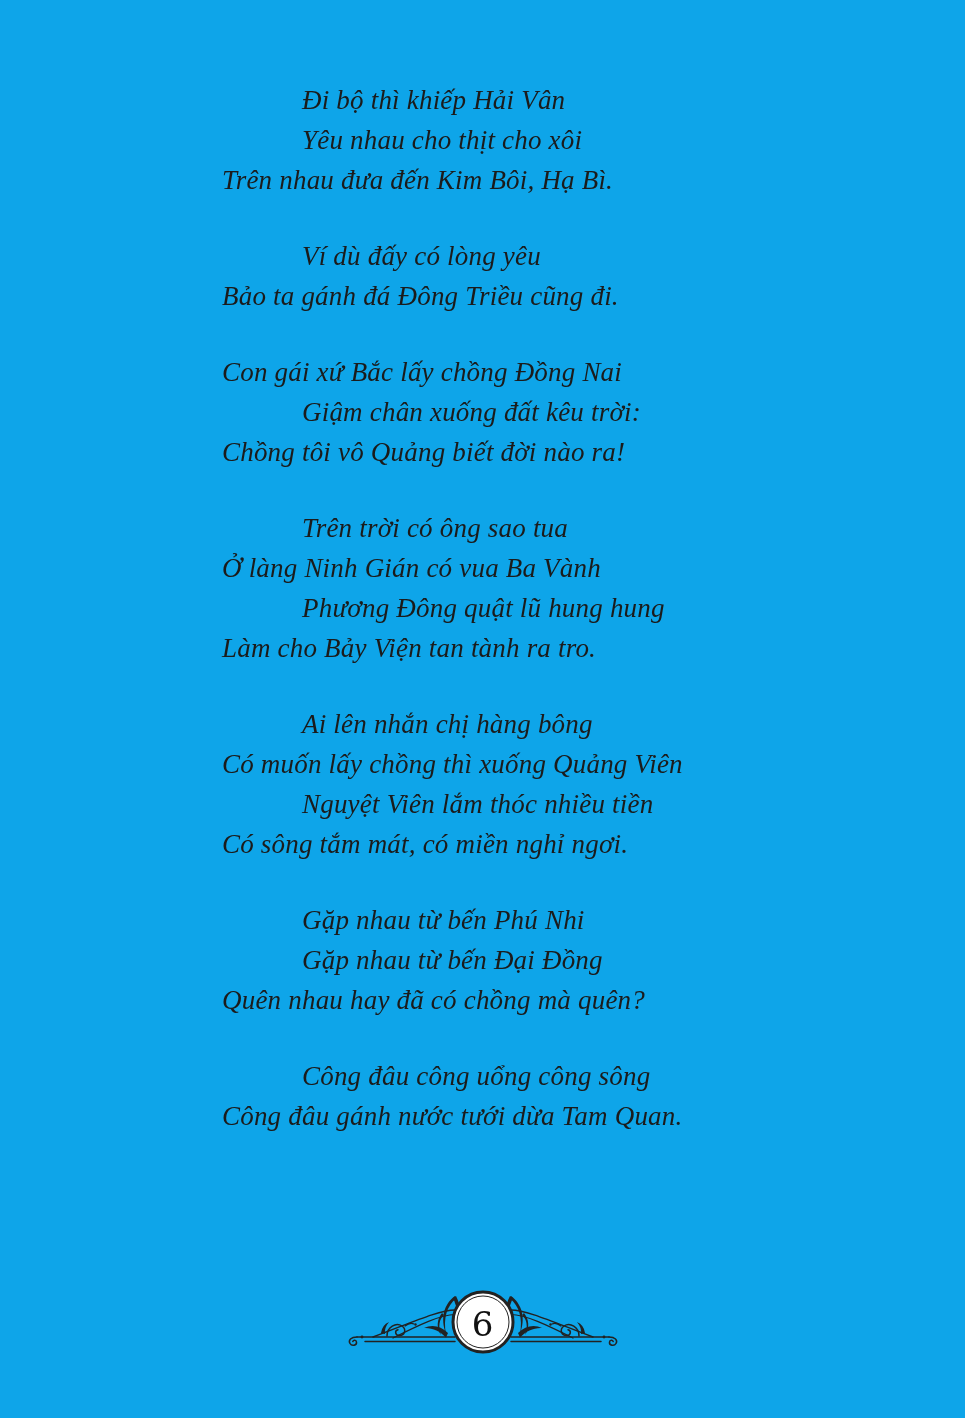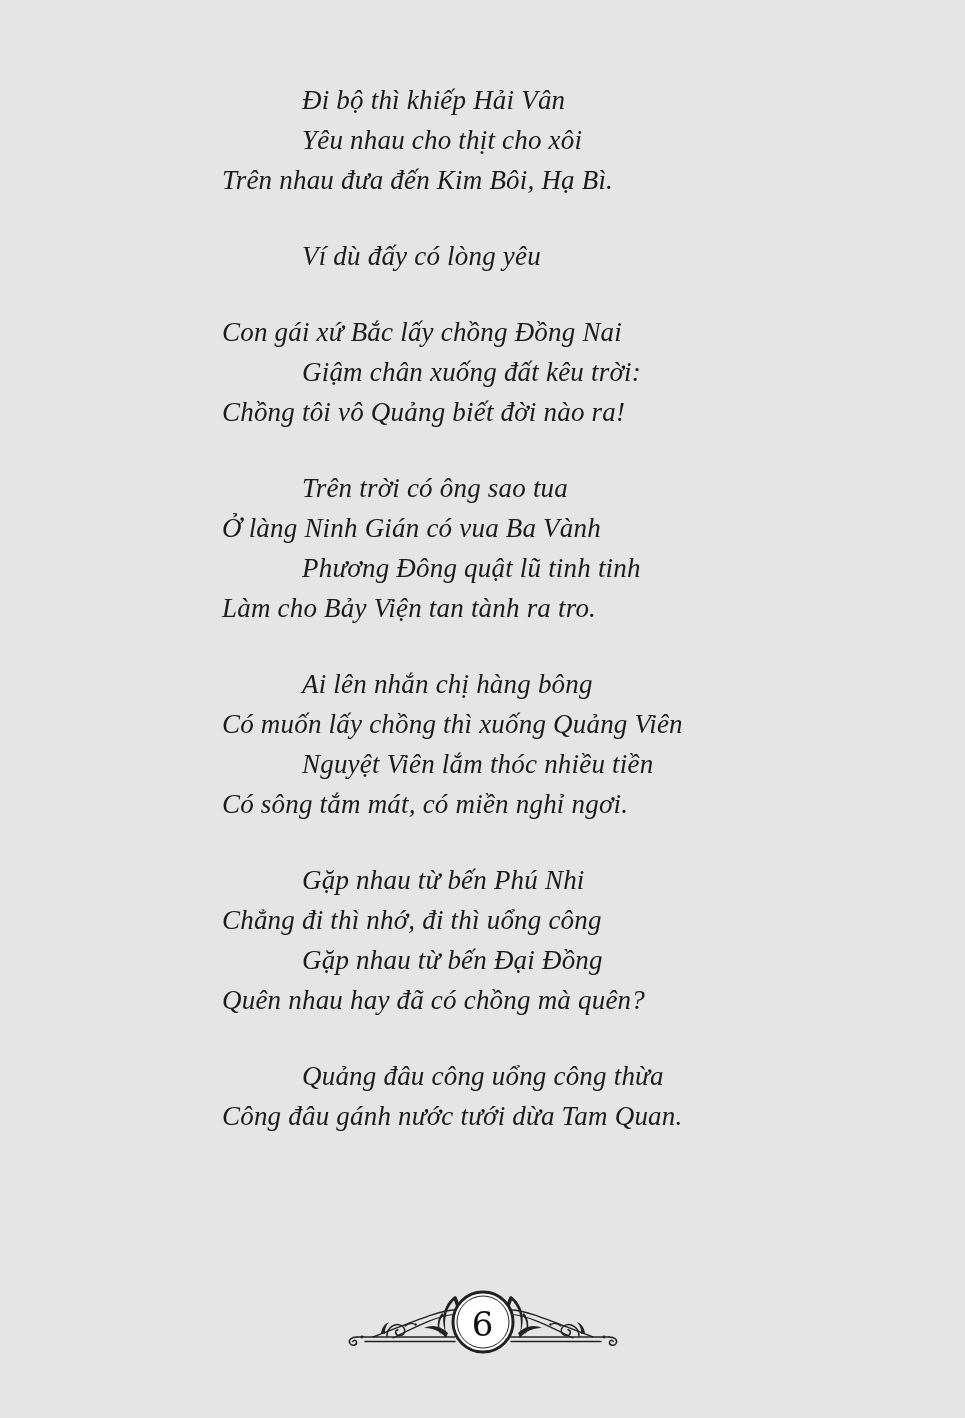--- a/index.html
+++ b/index.html
@@ -1,21 +1,21 @@
 <!DOCTYPE html>
 <html><head>
 <meta charset="utf-8">
 <style>
   html, body { margin: 0; padding: 0; background: #ffffff; }
 
   .page {
     position: relative;
     width: 965px;
     height: 1418px;
-    background: #e5e5e5;
+    background: #0ea5e9;
     overflow: hidden;
     font-family: "Liberation Serif", "DejaVu Serif", serif;
   }
 
   .poem {
     position: absolute;
     top: 80px;
     left: 222px;
     right: 30px;
     font-style: italic;
@@ -77,46 +77,46 @@
 <div class="page">
 
   <div class="poem" id="poem">
       <div class="stanza">
         <div class="line indent">Đi bộ thì khiếp Hải Vân</div>
         <div class="line indent">Yêu nhau cho thịt cho xôi</div>
         <div class="line">Trên nhau đưa đến Kim Bôi, Hạ Bì.</div>
       </div>
       <div class="stanza">
         <div class="line indent">Ví dù đấy có lòng yêu</div>
+        <div class="line">Bảo ta gánh đá Đông Triều cũng đi.</div>
       </div>
       <div class="stanza">
         <div class="line">Con gái xứ Bắc lấy chồng Đồng Nai</div>
         <div class="line indent">Giậm chân xuống đất kêu trời:</div>
         <div class="line">Chồng tôi vô Quảng biết đời nào ra!</div>
       </div>
       <div class="stanza">
         <div class="line indent">Trên trời có ông sao tua</div>
         <div class="line">Ở làng Ninh Gián có vua Ba Vành</div>
-        <div class="line indent">Phương Đông quật lũ tinh tinh</div>
+        <div class="line indent">Phương Đông quật lũ hung hung</div>
         <div class="line">Làm cho Bảy Viện tan tành ra tro.</div>
       </div>
       <div class="stanza">
         <div class="line indent">Ai lên nhắn chị hàng bông</div>
         <div class="line">Có muốn lấy chồng thì xuống Quảng Viên</div>
         <div class="line indent">Nguyệt Viên lắm thóc nhiều tiền</div>
         <div class="line">Có sông tắm mát, có miền nghỉ ngơi.</div>
       </div>
       <div class="stanza">
         <div class="line indent">Gặp nhau từ bến Phú Nhi</div>
-        <div class="line">Chẳng đi thì nhớ, đi thì uổng công</div>
         <div class="line indent">Gặp nhau từ bến Đại Đồng</div>
         <div class="line">Quên nhau hay đã có chồng mà quên?</div>
       </div>
       <div class="stanza">
-        <div class="line indent">Quảng đâu công uổng công thừa</div>
+        <div class="line indent">Công đâu công uổng công sông</div>
         <div class="line">Công đâu gánh nước tưới dừa Tam Quan.</div>
       </div>
     </div>
 
   <div class="footer">
     <svg class="ornament-svg" width="280" height="84" viewBox="0 0 280 84" xmlns="http://www.w3.org/2000/svg">
       <g id="lf" stroke="#222222" fill="none" stroke-width="1.5" stroke-linecap="round">
 
         <path d="M14 57 H112"></path>
         <path d="M22 61.5 H112"></path>

